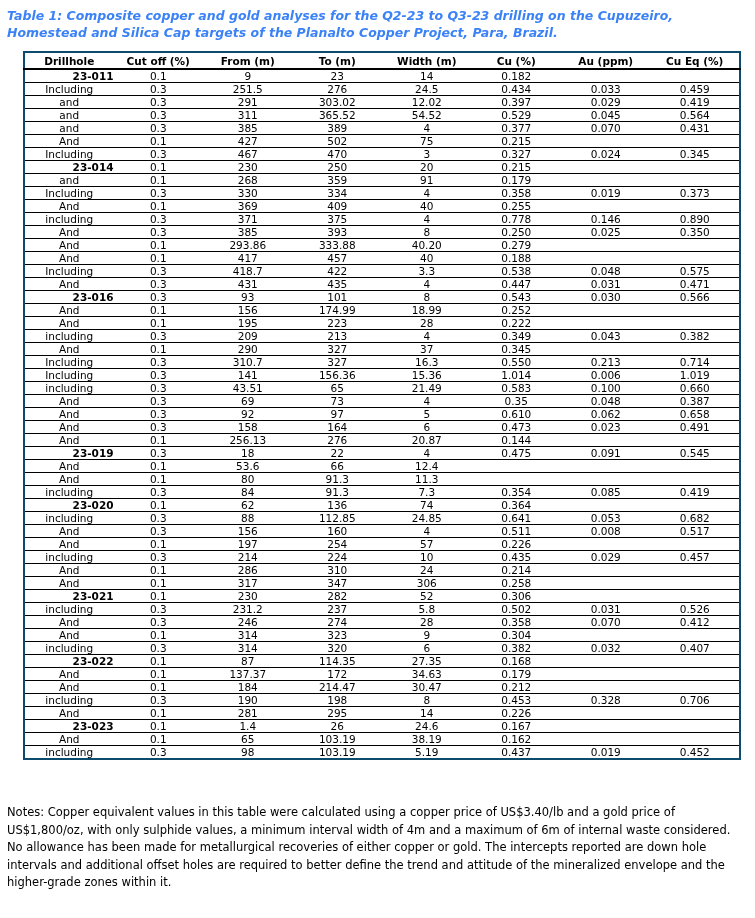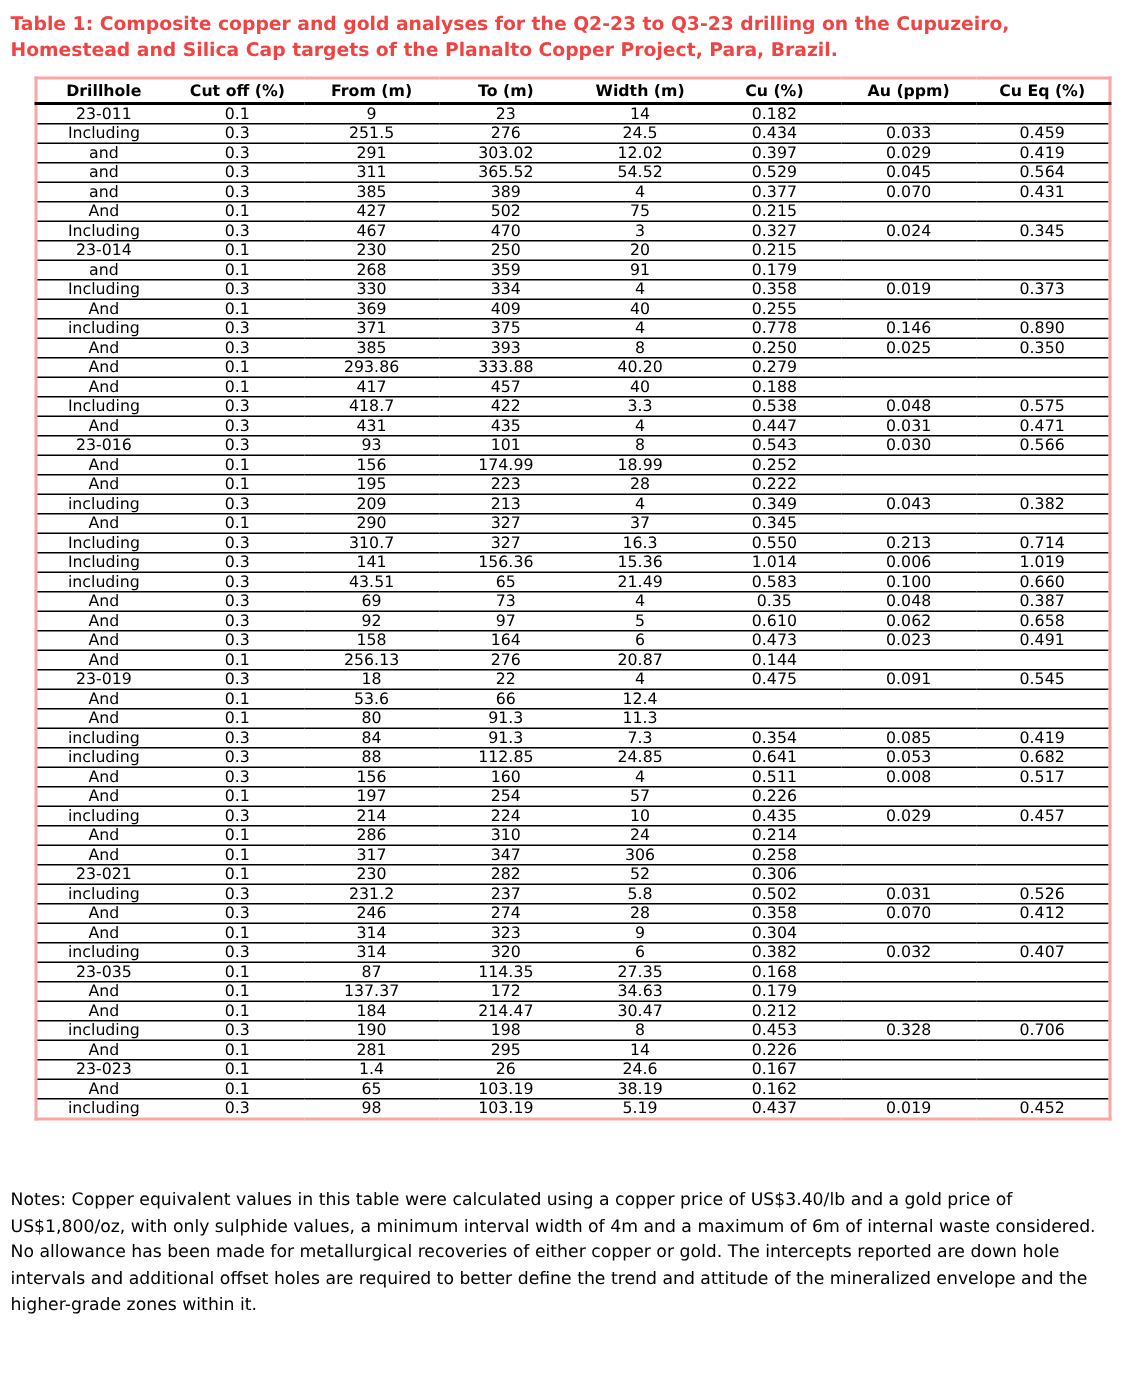--- a/index.html
+++ b/index.html
@@ -8,28 +8,29 @@
     font-family: "DejaVu Sans", "Liberation Sans", sans-serif;
     color: #000000;
     overflow: hidden;
   }
   .page { padding: 7px 6px 0 7px; }
   .title {
     font-weight: bold;
     font-size: 12.5px;
     line-height: 17px;
     max-width: 744px;
-    color: #ef4444;
+    color: #3b82f6;
+    font-style: italic;
   }
   table.results {
     border-collapse: collapse;
     table-layout: fixed;
     width: 718px;
     margin: 10px 4px 0 16px;
-    border: 2px solid #fca5a5;
+    border: 2px solid #0c4a6e;
   }
   table.results th {
     font-weight: bold;
     font-size: 10.5px;
     text-align: center;
     padding: 1px 0;
     height: 13px;
     border-bottom: 2px solid #000000;
     white-space: nowrap;
     overflow: hidden;
@@ -37,21 +38,21 @@
   table.results td {
     font-size: 10.5px;
     text-align: center;
     padding: 0;
     height: 12px;
     line-height: 12px;
     border-top: 1px solid #000000;
     white-space: nowrap;
     overflow: hidden;
   }
-  table.results td.bold { font-weight: normal; }
+  table.results td.bold { font-weight: bold; text-align: right; }
   .notes {
     margin: 44px 0 0 0;
     font-size: 11.5px;
     line-height: 17.5px;
     max-width: 748px;
     color: #000000;
   }
 </style>
 </head>
 <body>
@@ -398,20 +399,30 @@
           <td>including</td>
           <td>0.3</td>
           <td>84</td>
           <td>91.3</td>
           <td>7.3</td>
           <td>0.354</td>
           <td>0.085</td>
           <td>0.419</td>
         </tr>
         <tr>
+          <td class="bold">23-020</td>
+          <td>0.1</td>
+          <td>62</td>
+          <td>136</td>
+          <td>74</td>
+          <td>0.364</td>
+          <td></td>
+          <td></td>
+        </tr>
+        <tr>
           <td>including</td>
           <td>0.3</td>
           <td>88</td>
           <td>112.85</td>
           <td>24.85</td>
           <td>0.641</td>
           <td>0.053</td>
           <td>0.682</td>
         </tr>
         <tr>
@@ -508,21 +519,21 @@
           <td>including</td>
           <td>0.3</td>
           <td>314</td>
           <td>320</td>
           <td>6</td>
           <td>0.382</td>
           <td>0.032</td>
           <td>0.407</td>
         </tr>
         <tr>
-          <td class="bold">23-035</td>
+          <td class="bold">23-022</td>
           <td>0.1</td>
           <td>87</td>
           <td>114.35</td>
           <td>27.35</td>
           <td>0.168</td>
           <td></td>
           <td></td>
         </tr>
         <tr>
           <td>And</td>

